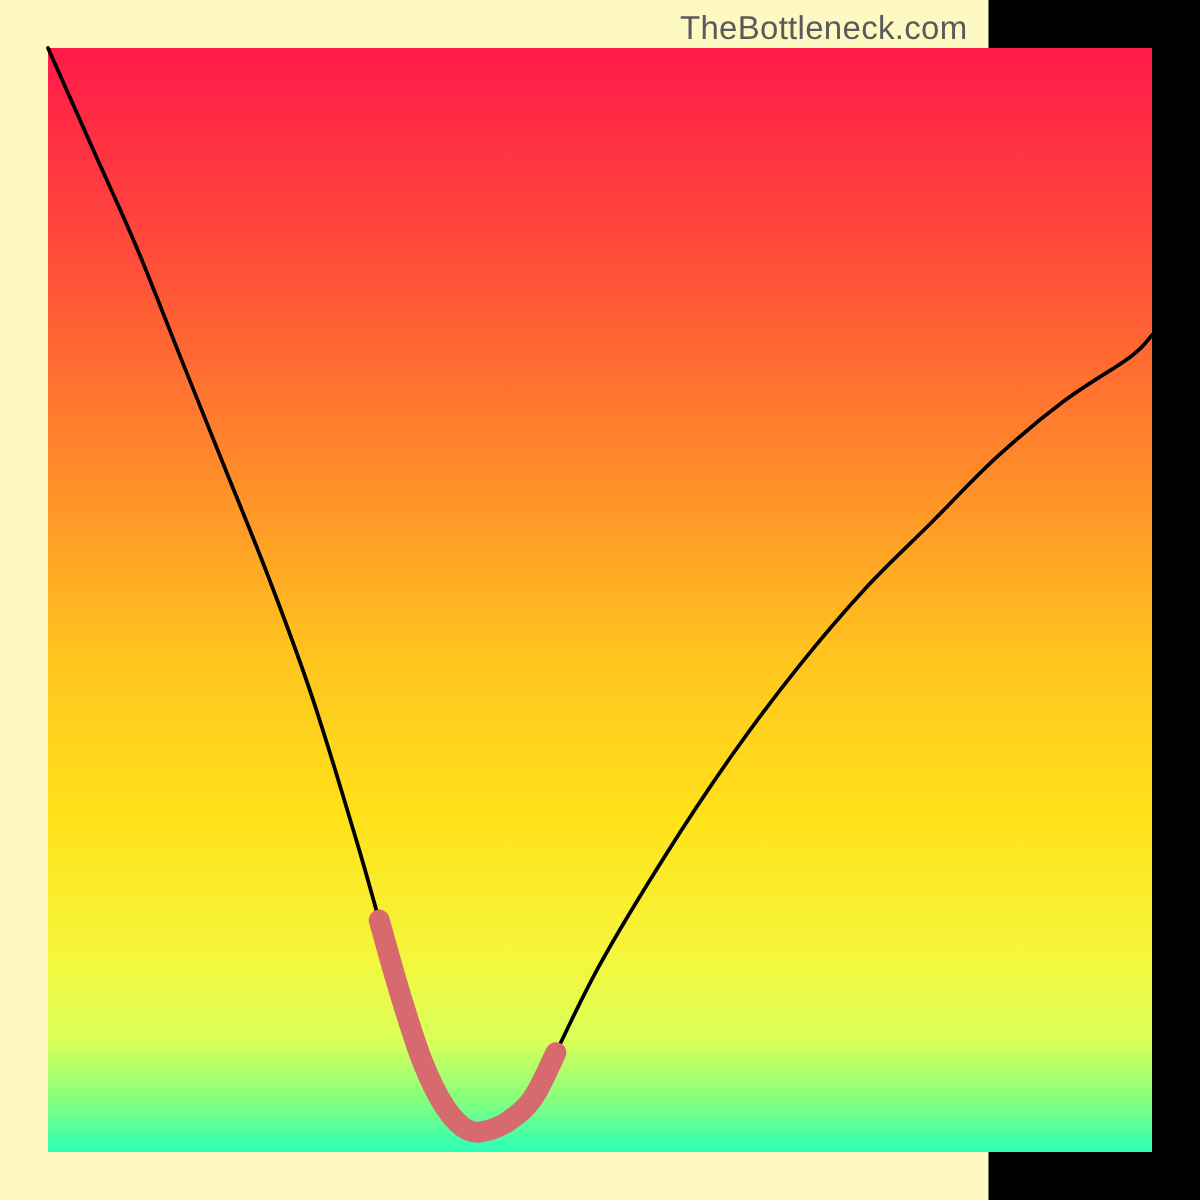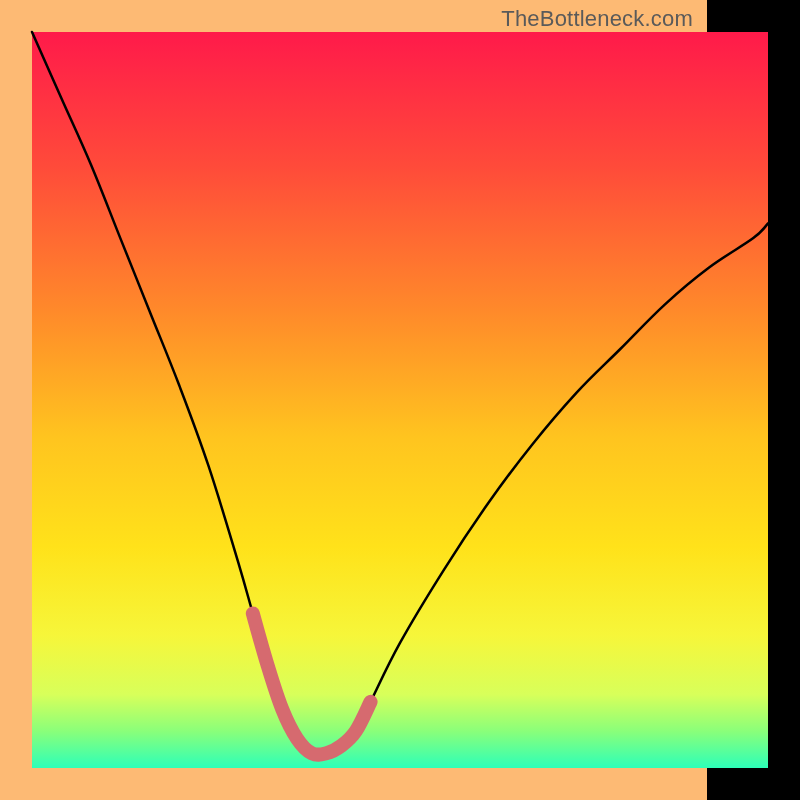--- a/index.html
+++ b/index.html
@@ -10,22 +10,21 @@
     background: #000;
     font-family: Arial, Helvetica, sans-serif;
     overflow: hidden;
   }
   .frame {
     position: absolute;
     top: 0;
     left: 0;
     width: 659px;
     height: 800px;
-    background: #fdba74;
-    padding-left: 48px;
+    background: #fef9c3;
   }
   .watermark {
     position: absolute;
     top: 6px;
     right: 14px;
     color: #5a5a5a;
     font-size: 22px;
     font-weight: 500;
     letter-spacing: 0.2px;
     z-index: 50;

